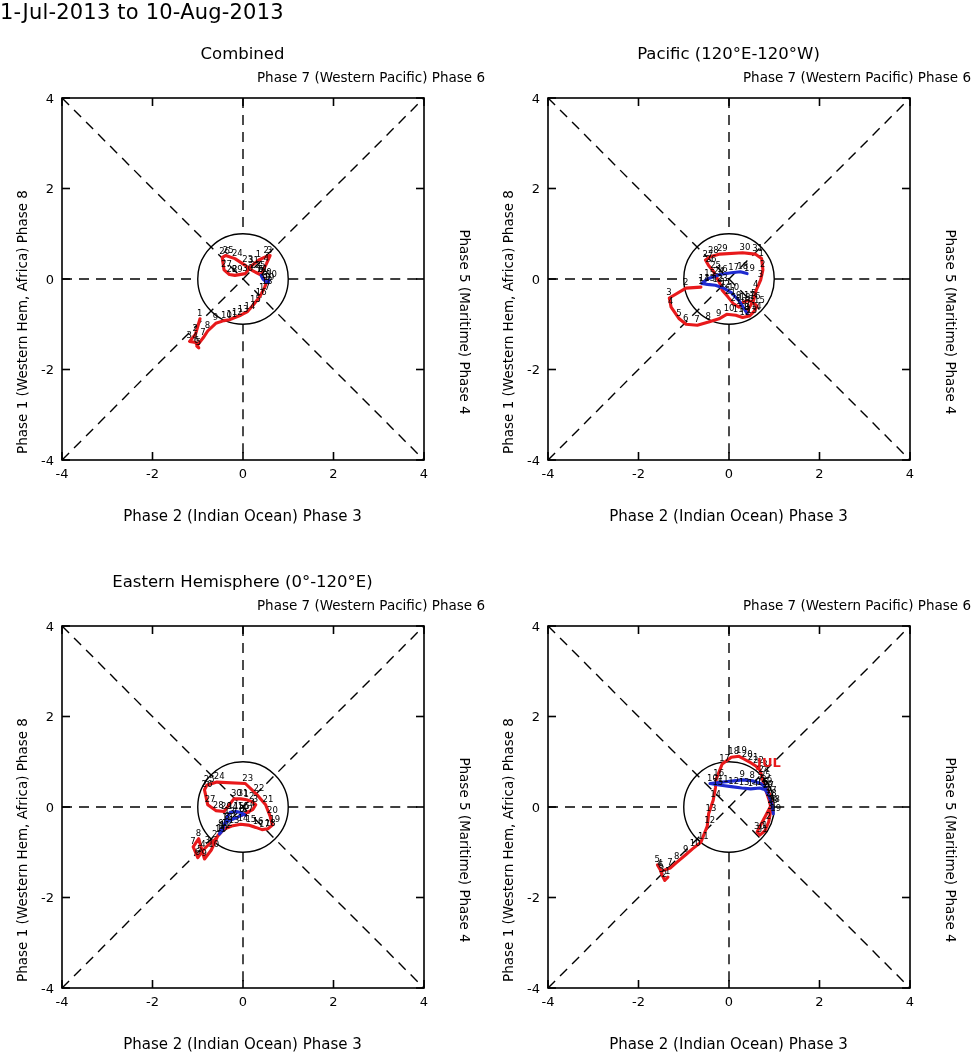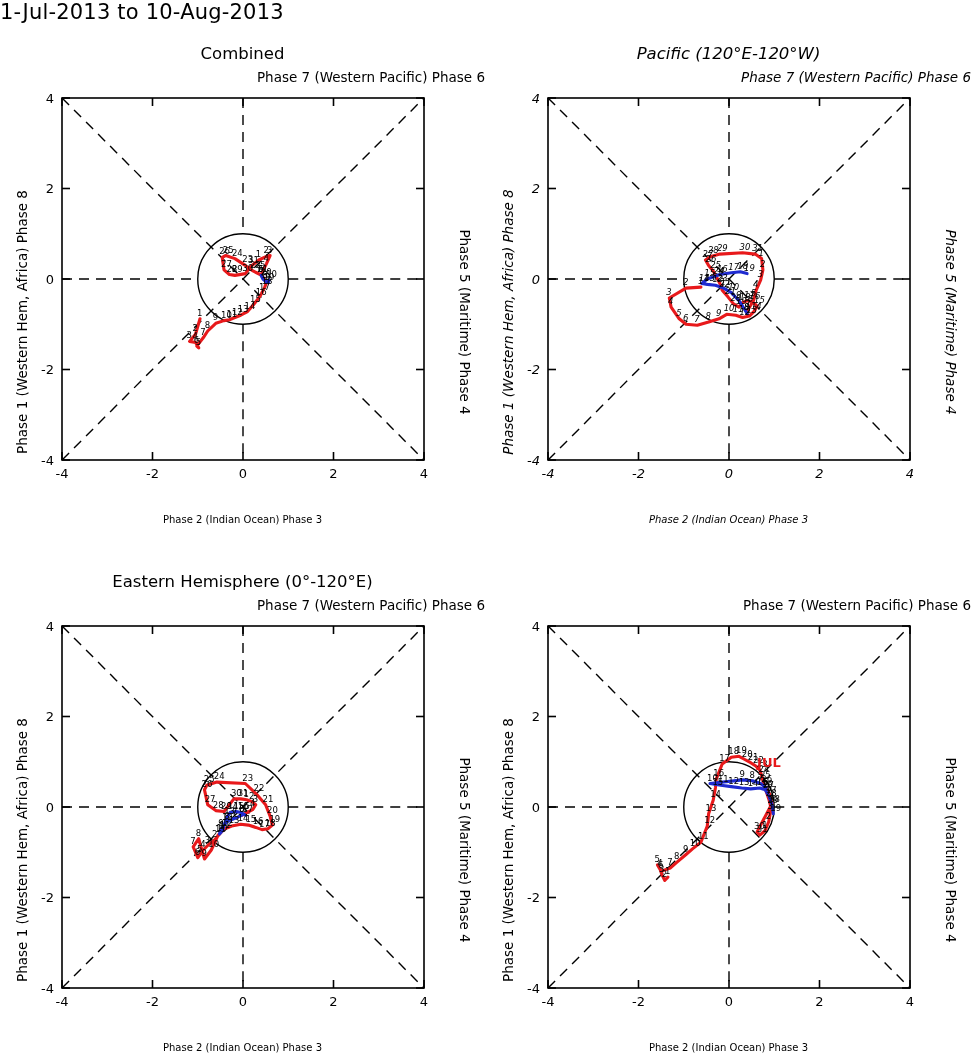--- a/index.html
+++ b/index.html
@@ -23,21 +23,21 @@
     position: relative;
     width: 831px;
     height: 1010px;
   }
   .panel {
     position: absolute;
     width: 485px;
     height: 505px;
   }
   .p0 { left: 0px;   top: 0px; }
-  .p1 { left: 486px; top: 0px; font-style: italic; }
+  .p1 { left: 486px; top: 0px; }
   .p2 { left: 0px;   top: 528px; }
   .p3 { left: 486px; top: 528px; }
 
   .panel-title {
     position: absolute;
     left: 0; right: 0;
     top: 20px;
     text-align: center;
     font-size: 16.5px;
   }
@@ -53,21 +53,21 @@
     left: 0;
     top: 0;
     width: 485px;
     height: 505px;
   }
   .axis-label-bottom {
     position: absolute;
     left: 0; right: 0;
     bottom: 4px;
     text-align: center;
-    font-size: 10px;
+    font-size: 15px;
   }
   .axis-label-left, .axis-label-right {
     position: absolute;
     font-size: 13.5px;
     white-space: nowrap;
   }
   .axis-label-left {
     left: -148px;
     top: 290px;
     width: 340px;

